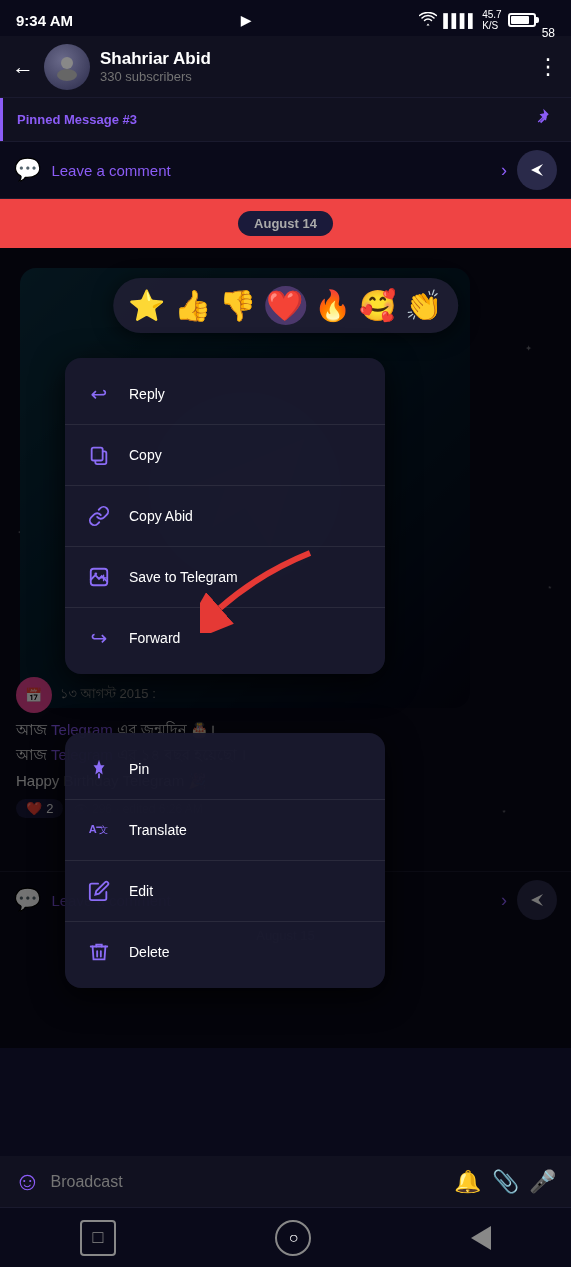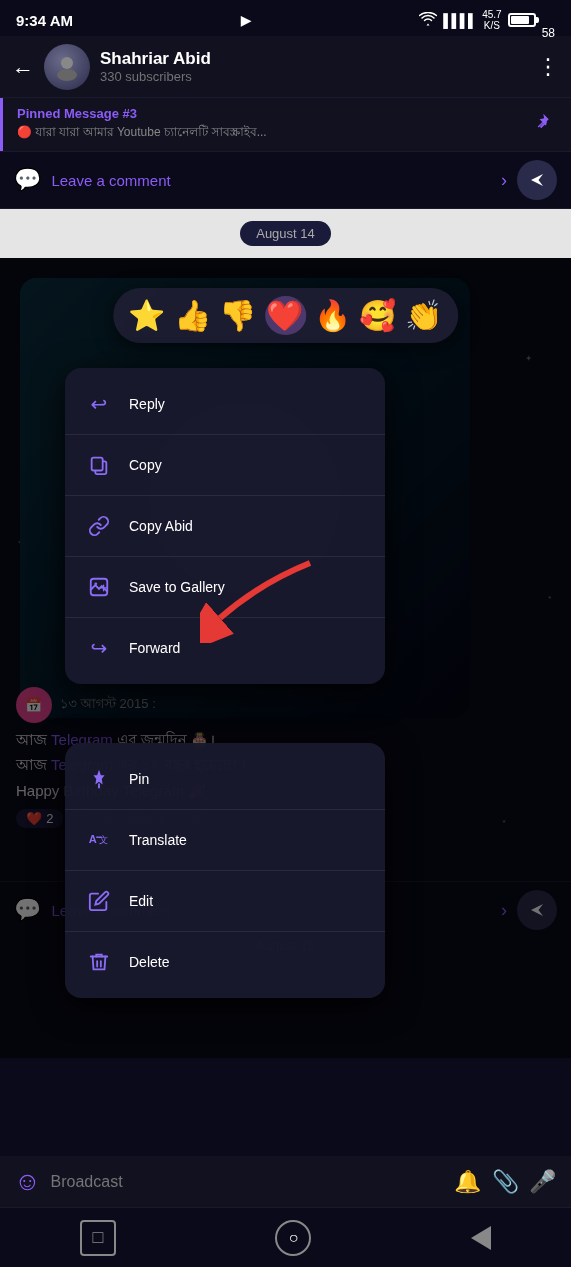--- a/index.html
+++ b/index.html
@@ -178,21 +178,22 @@
       justify-content: center;
       margin-left: 10px;
       color: #fff;
       font-size: 16px;
     }
 
     
     .date-sep {
       text-align: center;
       padding: 12px;
-      background: #e5e5e5;
+      background: #ef4444;
+      font-weight: bold;
     }
     .date-pill {
       display: inline-block;
       background: #1a1a3a;
       border-radius: 16px;
       padding: 5px 16px;
       font-size: 13px;
       color: #aaa;
     }
 
@@ -428,21 +429,21 @@
     <div class="status-icons">
       <span>
         <svg width="18" height="14" viewBox="0 0 18 14">
           <path d="M9 11.5l1.5 2h-3l1.5-2z" fill="white"></path>
           <path d="M5.5 8.5Q7 7 9 7t3.5 1.5" fill="none" stroke="white" stroke-width="1.5" stroke-linecap="round"></path>
           <path d="M3 6Q5.5 3.5 9 3.5t6 2.5" fill="none" stroke="white" stroke-width="1.5" stroke-linecap="round"></path>
           <path d="M0.5 3.5Q4 0.5 9 0.5t8.5 3" fill="none" stroke="white" stroke-width="1.5" stroke-linecap="round"></path>
         </svg>
       </span>
       <span style="font-size:13px; letter-spacing:-1px;">▌▌▌▌</span>
-      <span style="font-size:10px; line-height:1.1; text-align:center;">45.7<br>K/S</span>
+      <span style="font-size:10px; line-height:1.1; text-align:left;">45.7<br>K/S</span>
       <div class="battery">
         <div class="battery-fill"></div>
       </div>
       <span style="font-size:12px;margin-top:26px;">58</span>
     </div>
   </div>
 
   <div class="header">
     <span class="back-btn">←</span>
     <div class="avatar">
@@ -456,21 +457,20 @@
     <div class="header-info">
       <div class="header-name">Shahriar Abid</div>
       <div class="header-sub">330 subscribers</div>
     </div>
     <span class="more-btn">⋮</span>
   </div>
 
   <div class="pinned-msg">
     <div>
       <div class="pinned-text">Pinned Message #3</div>
-      <div class="pinned-body">🔴 যারা যারা আমার Youtube চ্যানেলটি সাবস্ক্রাইব...</div>
     </div>
     <span class="pin-icon">
       <svg width="22" height="22" viewBox="0 0 24 24" fill="none">
         <line x1="6" y1="18" x2="12" y2="12" stroke="#8b5cf6" stroke-width="2"></line>
         <path d="M9 3l6 6-2 2-1 5-3-3-5 5-1-1 5-5-3-3 5-1z" fill="#8b5cf6"></path>
       </svg>
     </span>
   </div>
 
   <div class="comment-bar">
@@ -547,21 +547,21 @@
       <div class="menu-divider"></div>
       <div class="menu-item">
         <div class="menu-icon">
           <svg width="22" height="22" viewBox="0 0 24 24" fill="none">
             <rect x="3" y="3" width="18" height="18" rx="3" stroke="#8b6cf6" stroke-width="2"></rect>
             <circle cx="8.5" cy="8.5" r="1.5" fill="#8b6cf6"></circle>
             <path d="M3 15l5-5 4 4 3-3 6 6" stroke="#8b6cf6" stroke-width="2" stroke-linecap="round"></path>
             <path d="M17 10v6M14 13h6" stroke="#8b6cf6" stroke-width="1.5" stroke-linecap="round"></path>
           </svg>
         </div>
-        <span class="menu-label">Save to Gallery</span>
+        <span class="menu-label">Save to Telegram</span>
       </div>
       <div class="menu-divider"></div>
       <div class="menu-item">
         <div class="menu-icon">↪</div>
         <span class="menu-label">Forward</span>
       </div>
     </div>
 
     <div class="red-arrow">
       <svg width="120" height="90" viewBox="0 0 120 90">

